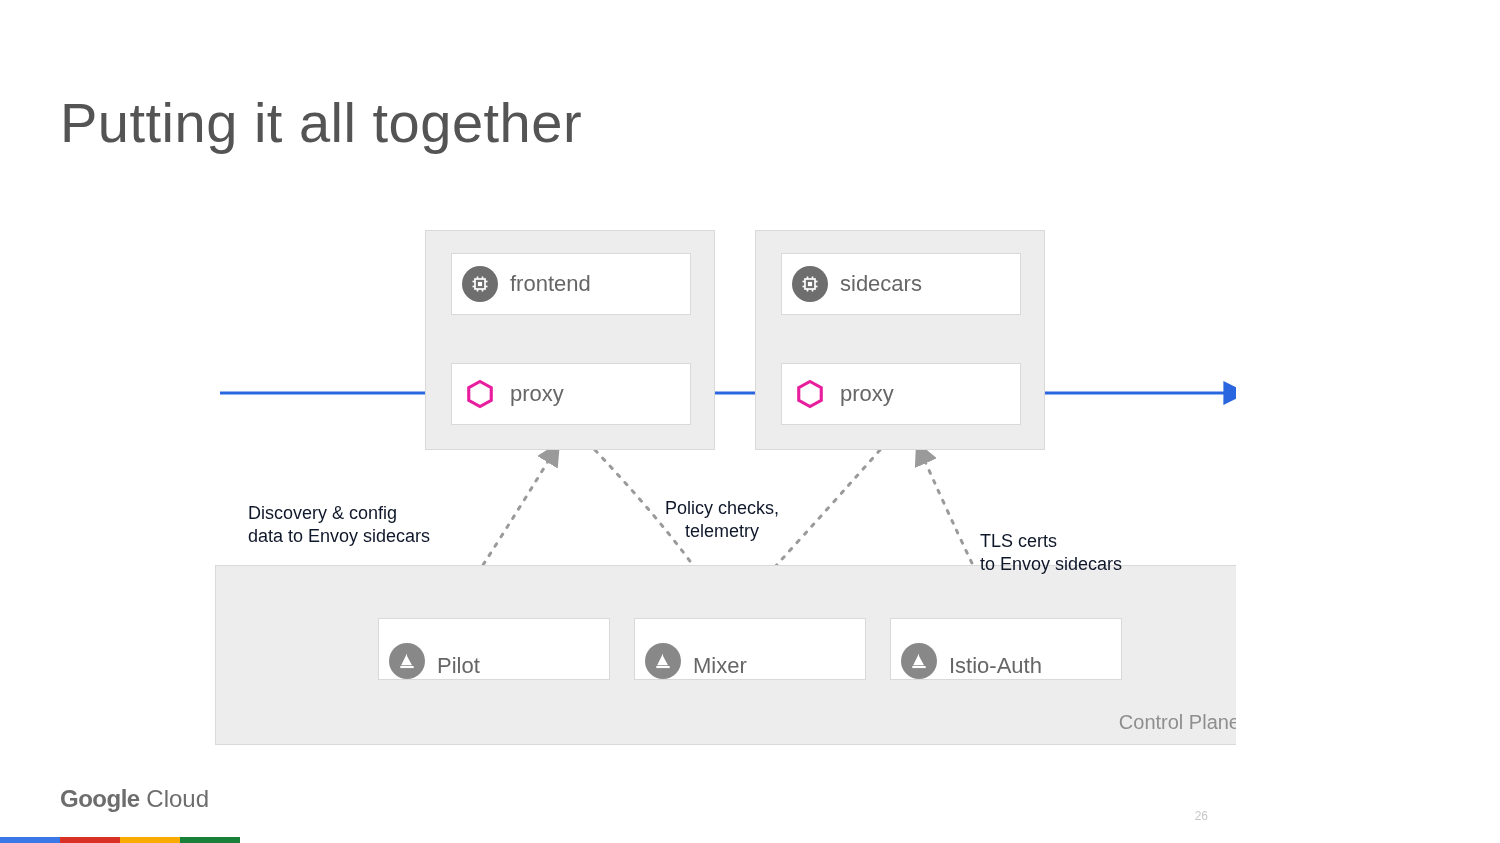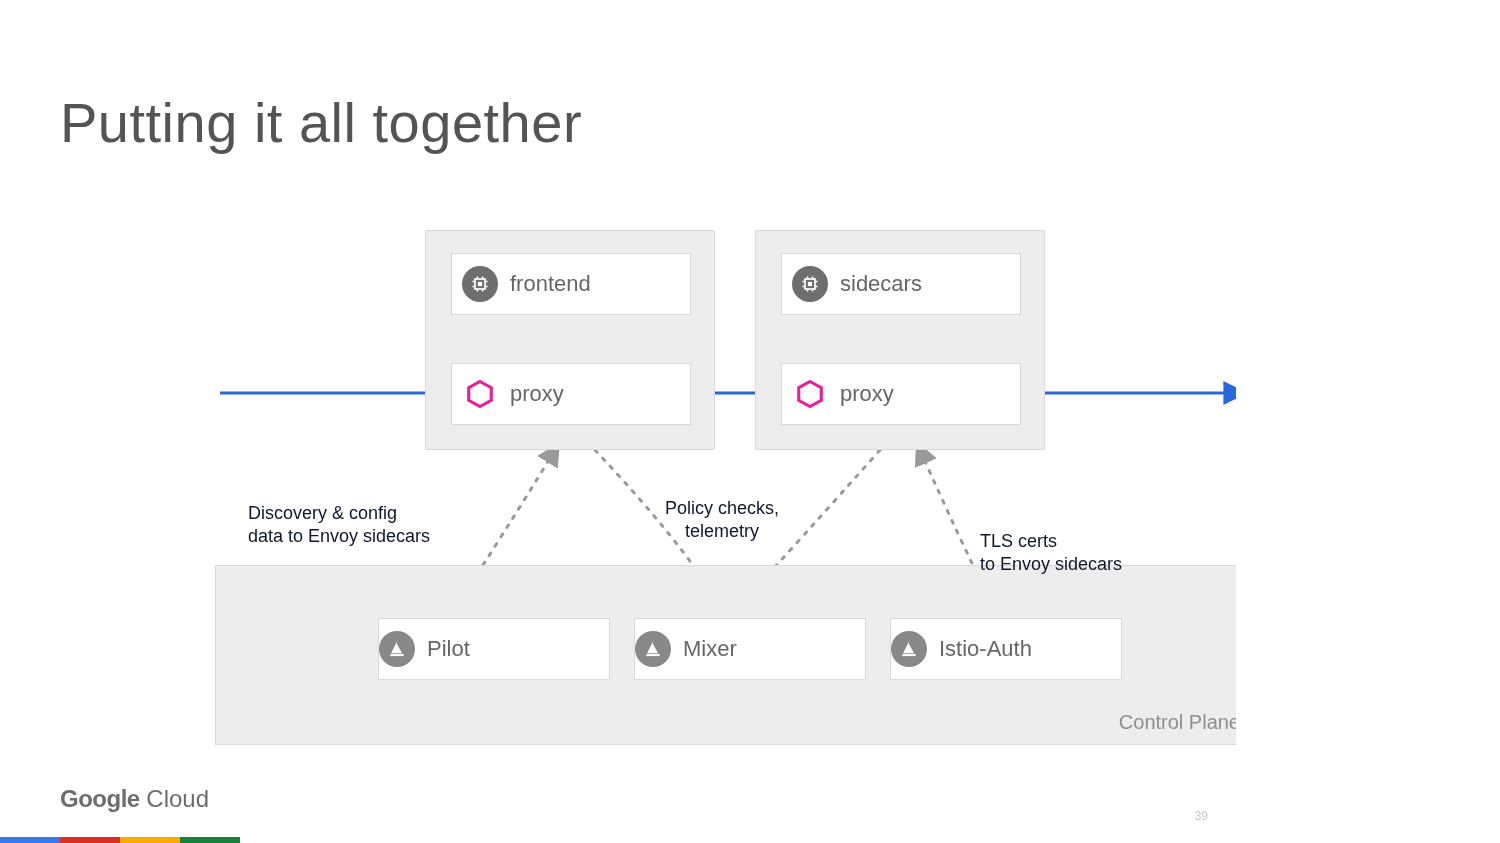--- a/index.html
+++ b/index.html
@@ -20,21 +20,21 @@
   .box .label { font-size: 22px; color: #666; margin-left: 12px; }
   .chip-icon { width: 36px; height: 36px; border-radius: 50%; background: #6e6e6e; display: flex; align-items: center; justify-content: center; }
   .hex-icon { width: 36px; height: 36px; display: flex; align-items: center; justify-content: center; }
   .sail-icon { width: 36px; height: 36px; border-radius: 50%; background: #888; display: flex; align-items: center; justify-content: center; }
   
   .pod .top { left: 25px; top: 22px; }
   .pod .bot { left: 25px; top: 132px; }
   
   .cplane { position: absolute; left: 215px; top: 565px; width: 1040px; height: 180px; background: #ededed; border: 1px solid #d9d9d9; }
   .cplane-label { position: absolute; right: 14px; bottom: 10px; font-size: 20px; color: #8e8e8e; }
-  .cp-box { position: absolute; width: 232px; height: 62px; background: #fff; border: 1px solid #d9d9d9; display: flex; align-items: center; top: 52px; }
+  .cp-box { position: absolute; width: 232px; height: 62px; background: #fff; border: 1px solid #d9d9d9; display: flex; align-items: flex-end; padding-left: 10px; top: 52px; }
   .cp-box .label { font-size: 22px; color: #666; margin-left: 12px; }
   .cp1 { left: 162px; }
   .cp2 { left: 418px; }
   .cp3 { left: 674px; }
   
   .annot { position: absolute; font-size: 18px; color: #0f172a; line-height: 1.25; text-align: center; white-space: pre; }
   svg.lines { position: absolute; left: 0; top: 0; width: 1500px; height: 843px; pointer-events: none; }
 </style>
 </head>
 <body>
@@ -166,20 +166,20 @@
     <div class="annot" style="left:248px; top:502px; text-align:left;">Discovery &amp; config
 data to Envoy sidecars</div>
     <div class="annot" style="left:665px; top:497px;">Policy checks,
 telemetry</div>
     <div class="annot" style="left:980px; top:502px; text-align:left;margin-top:28px;">TLS certs
 to Envoy sidecars</div>
 
   </div>
 
   <div class="logo"><span class="g">Google</span><span> Cloud</span></div>
-  <div class="pagenum">39</div>
+  <div class="pagenum">26</div>
   <div class="colorbar">
     <div style="background:#3b78e7"></div>
     <div style="background:#d93025"></div>
     <div style="background:#f9ab00"></div>
     <div style="background:#188038"></div>
   </div>
 </div>
 
 </body></html>

